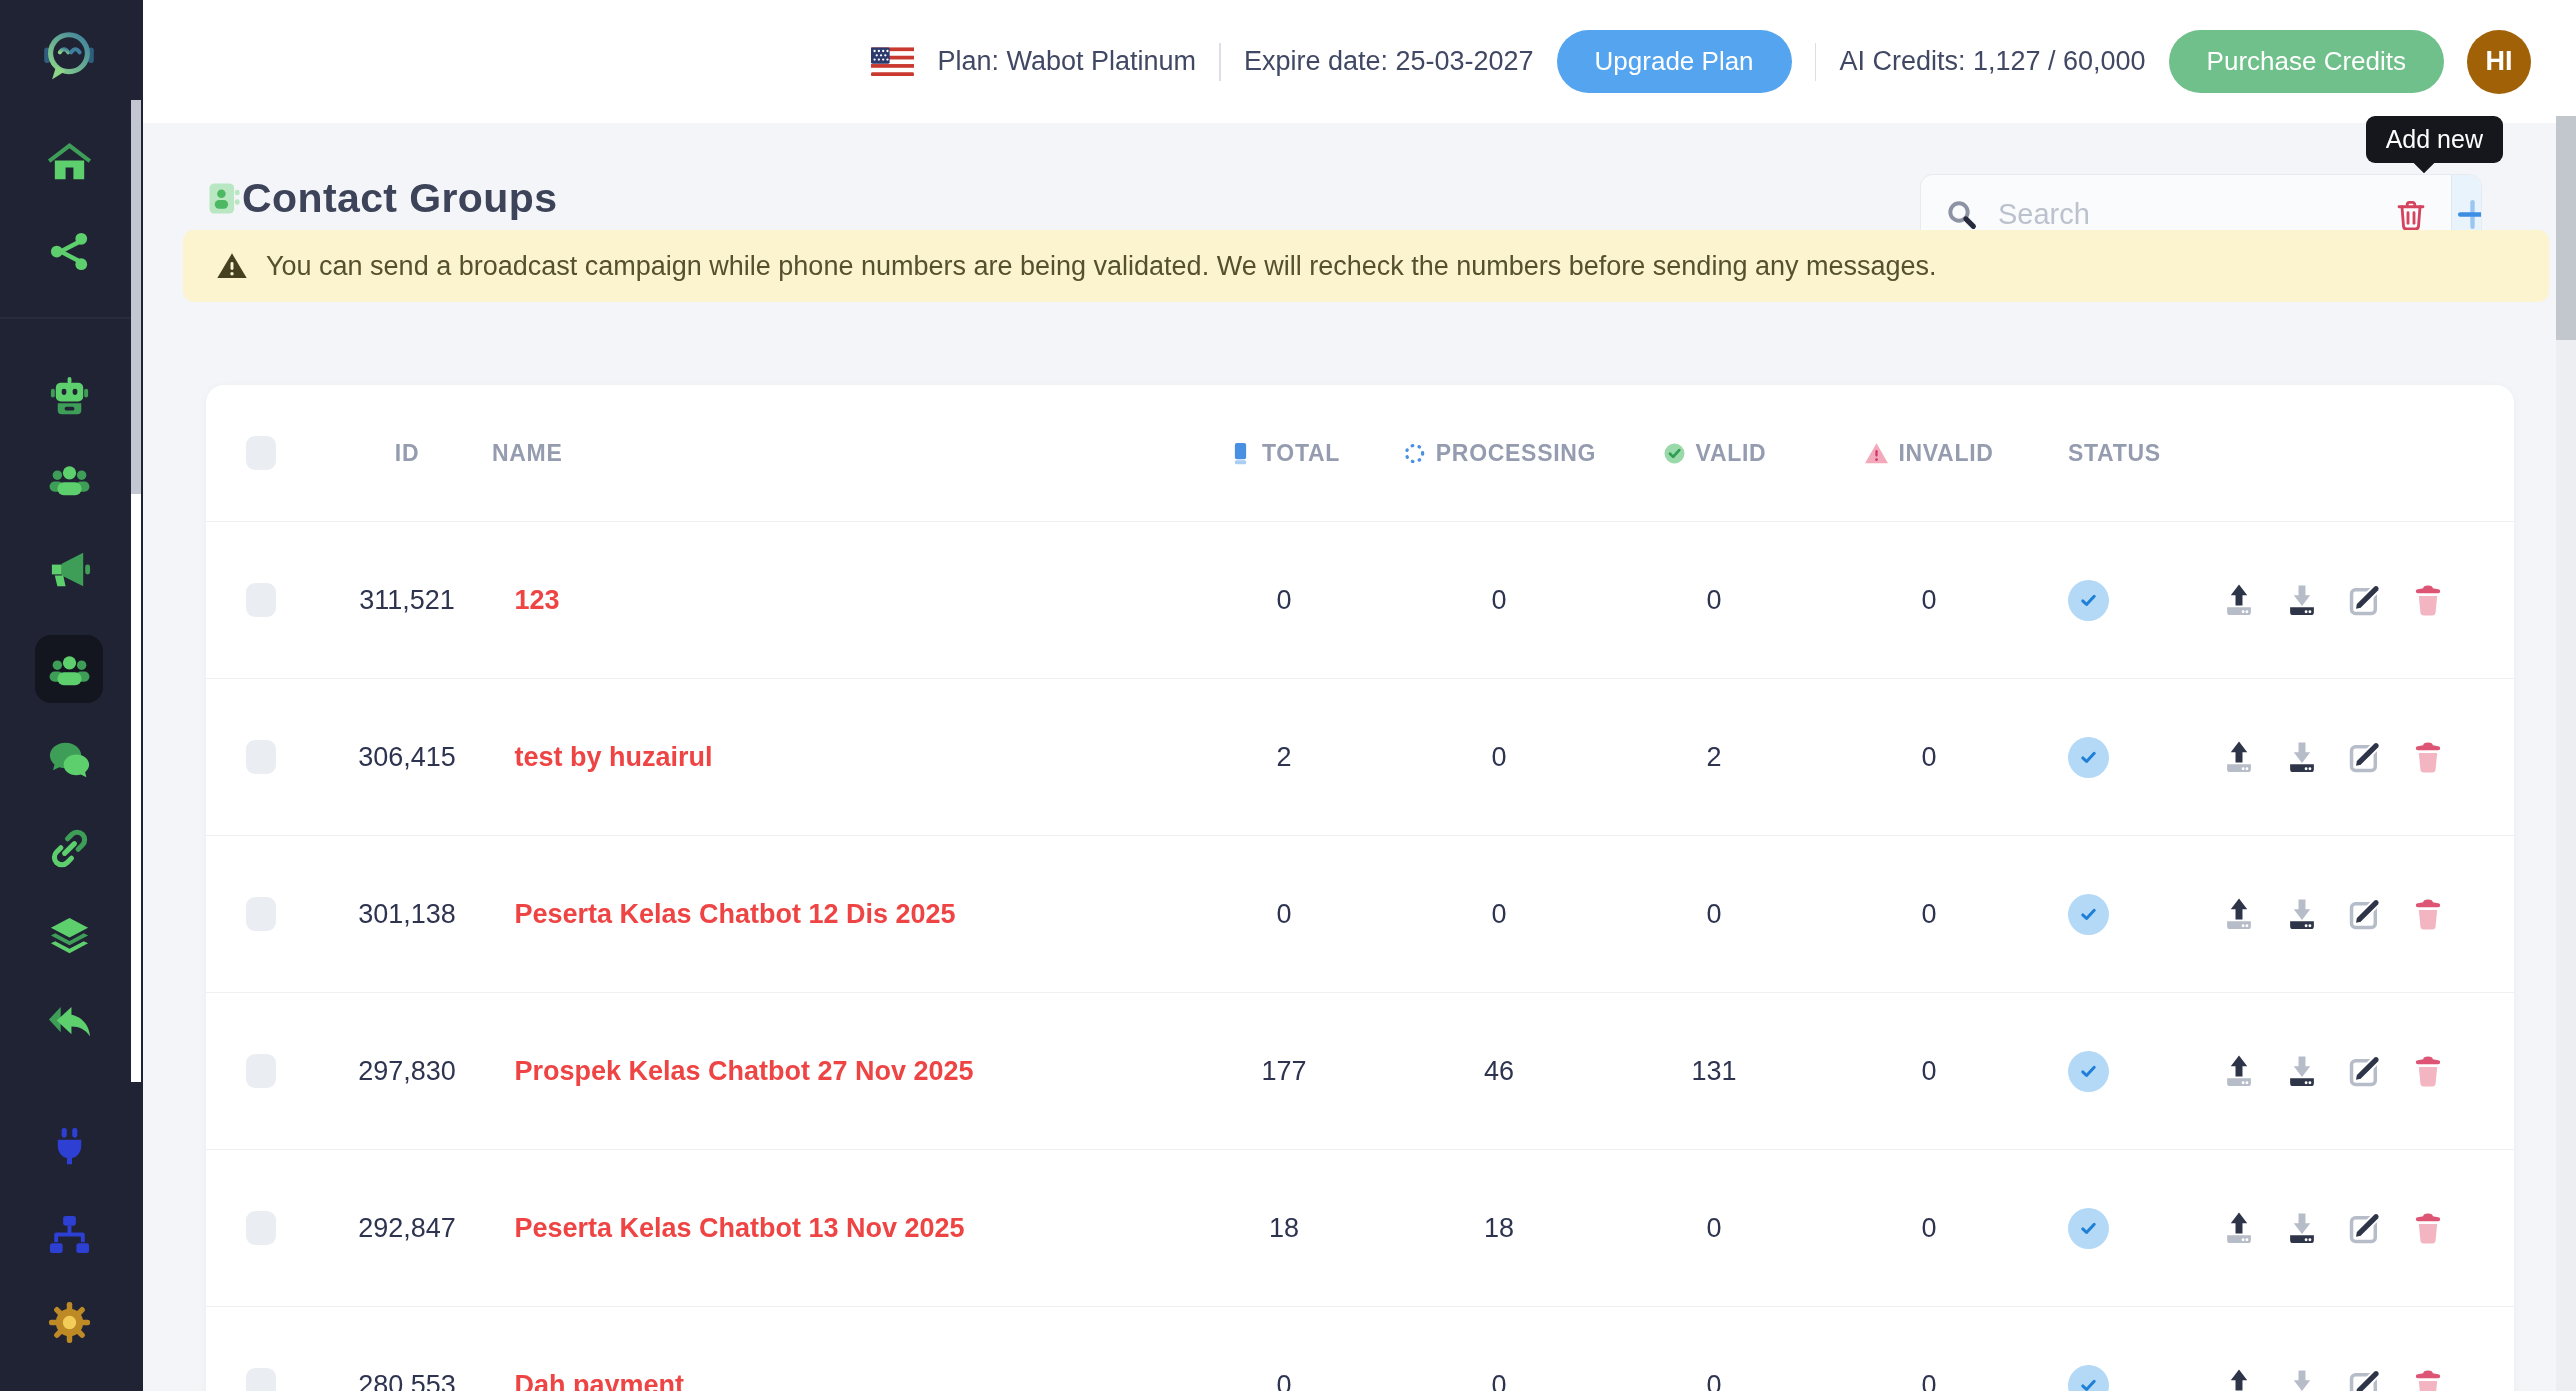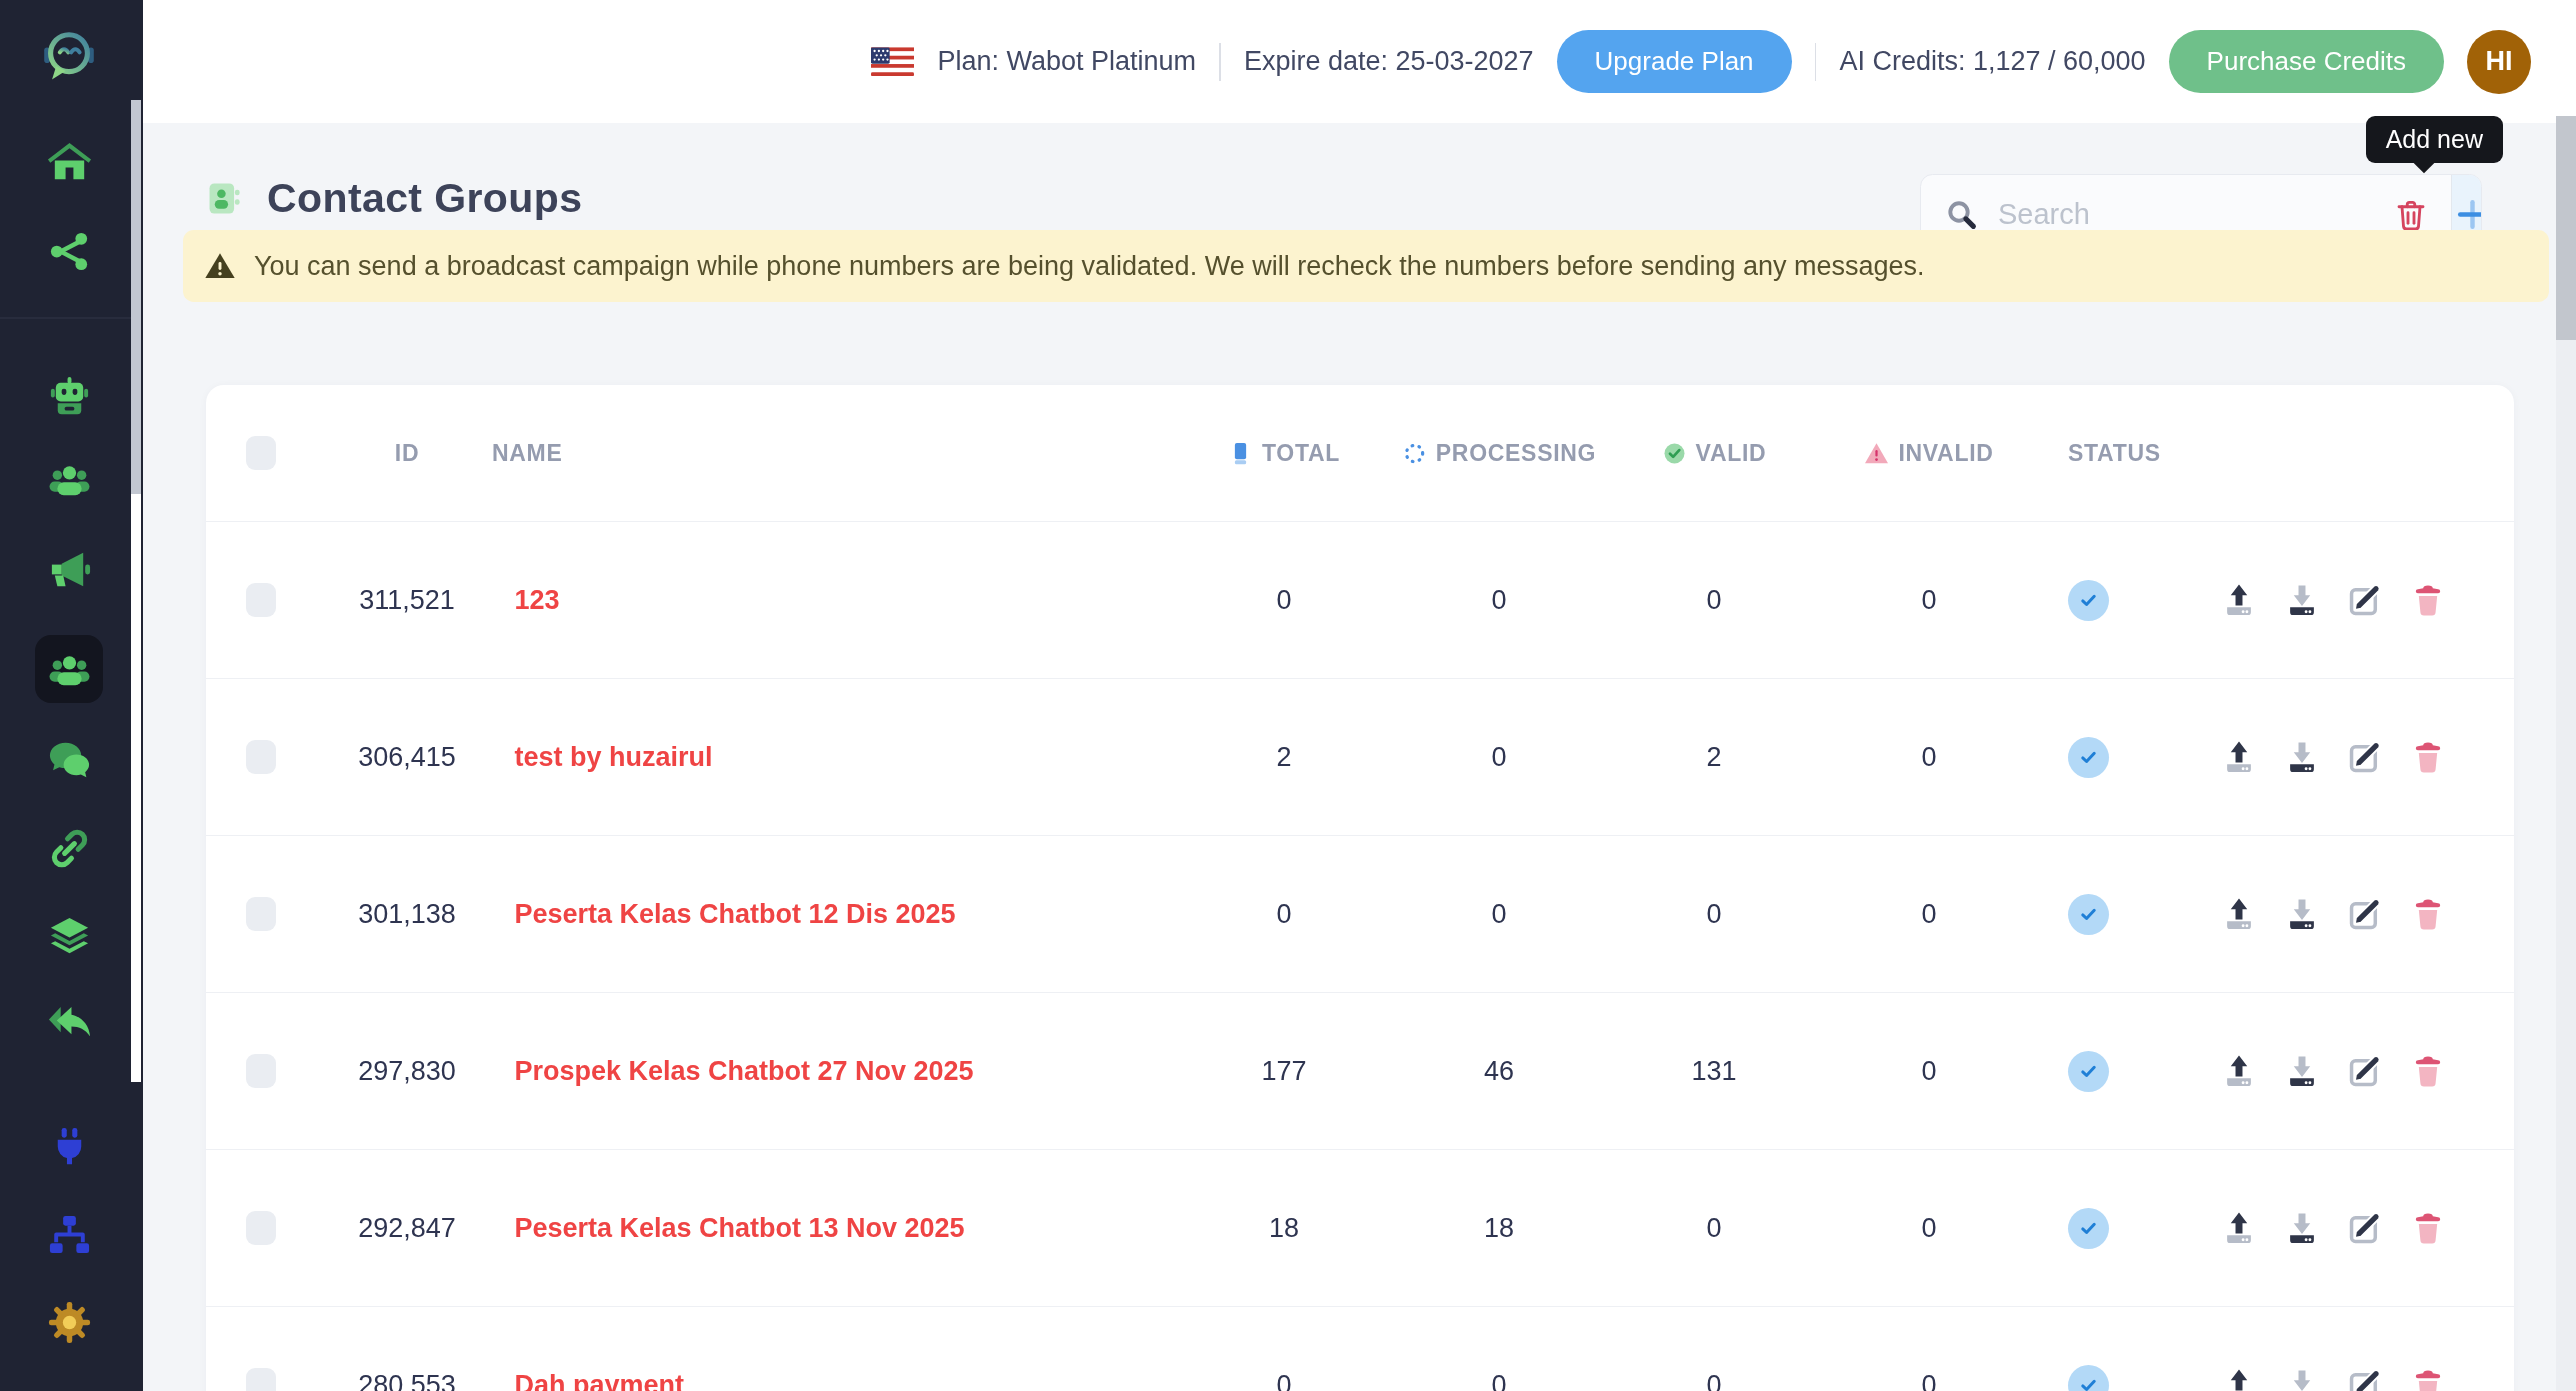--- a/index.html
+++ b/index.html
@@ -23,37 +23,37 @@
   .vdiv { width:1.8px; height:38px; background:#dcdfe6; }
   .pill { border:none; border-radius:36px; height:63px; padding:0 38px; font-size:26px; color:#ffffff; font-family:"Liberation Sans",sans-serif; cursor:pointer; white-space:nowrap; }
   .pill.blue { background:#54a4ef; }
   .pill.green { background:#6fc08a; }
   .avatar { width:64px; height:64px; border-radius:50%; background:#a16207; color:#fff; font-size:27px; font-weight:700; display:flex; align-items:center; justify-content:center; cursor:pointer; }
   .flag svg { width:43px; height:29.5px; display:block; }
 
   
   .content { position:absolute; left:143px; top:123px; width:2433px; height:1268px; }
 
-  .title-row { position:absolute; left:61px; top:52px; display:flex; align-items:center; gap:25px; }
+  .title-row { position:absolute; left:61px; top:52px; display:flex; align-items:center; }
   .title-icon svg { width:38px; height:39px; display:block; }
   .page-title { font-size:41px; font-weight:800; color:#3d4359; letter-spacing:0.4px; }
 
   .search-wrap { position:absolute; left:1777px; top:51px; width:562px; height:81px; display:flex; border:0.9px solid #e7eaf0; border-radius:12.5px; overflow:hidden; background:#fafbfd; }
   .search-field { flex:1; display:flex; align-items:center; padding:0 21.5px 0 23px; gap:18px; }
   .search-field svg.mag { width:36px; height:36px; flex:0 0 auto; }
   .search-input { flex:1; border:none; outline:none; background:transparent; font-size:29px; color:#414863; font-family:"Liberation Sans",sans-serif; min-width:0; }
   .search-input::placeholder { color:#bcc2cd; }
   .bulk-trash { width:36px; height:36px; flex:0 0 auto; cursor:pointer; }
   .plus-btn { width:120px; background:#e9f3fc; border-left:0.9px solid #e3e8ee; display:flex; align-items:center; justify-content:center; cursor:pointer; }
   .plus-btn svg { width:41px; height:41px; }
 
   .tooltip { position:absolute; left:2366px; top:116px; height:47px; background:#15171c; color:#fff; border-radius:9px; font-size:25px; display:flex; align-items:center; padding:0 19.7px; z-index:9; white-space:nowrap; }
   .tooltip-arrow { position:absolute; left:2416px; top:154px; width:16px; height:16px; background:#15171c; transform:rotate(45deg); z-index:8; }
 
-  .banner { position:absolute; left:40px; top:107px; width:2366px; height:72px; background:#fcf3cf; border-radius:10.7px; display:flex; align-items:center; padding:0 21px; gap:18px; }
+  .banner { position:absolute; left:40px; top:107px; width:2366px; height:72px; background:#fcf3cf; border-radius:10.7px; display:flex; align-items:center; padding:0 33px; gap:18px; }
   .banner svg { width:32px; height:32px; flex:0 0 auto; }
   .banner-text { font-size:27px; color:#55502d; font-weight:500; }
 
   
   .table-card { position:absolute; left:63px; top:262px; width:2308px; height:1252px; background:#ffffff; border-radius:18px 18px 0 0; box-shadow:0 1.8px 9px rgba(30,40,70,0.04); }
   .tgrid { display:grid; grid-template-columns:116px 170px 689px 206px 224px 206px 224px 161px 313px; align-items:center; }
   .thead { height:136px; }
   .trow { height:157px; border-top:1.8px solid #eef0f4; }
   .th { font-size:23px; font-weight:700; color:#959caf; letter-spacing:0.7px; display:flex; align-items:center; justify-content:center; gap:9px; }
   .th svg { width:25px; height:25px; }

